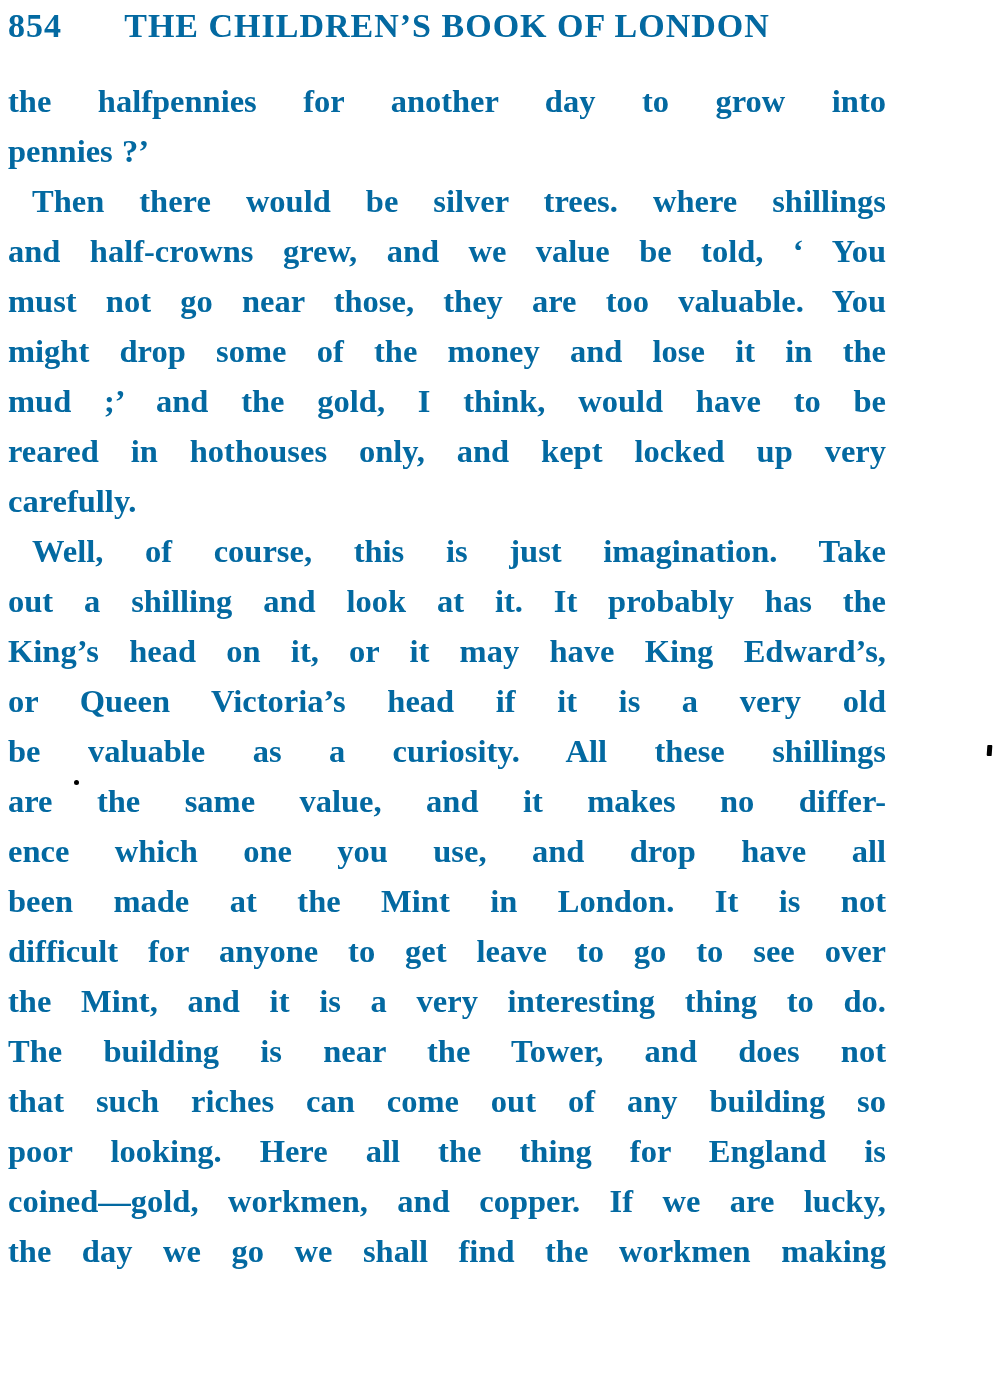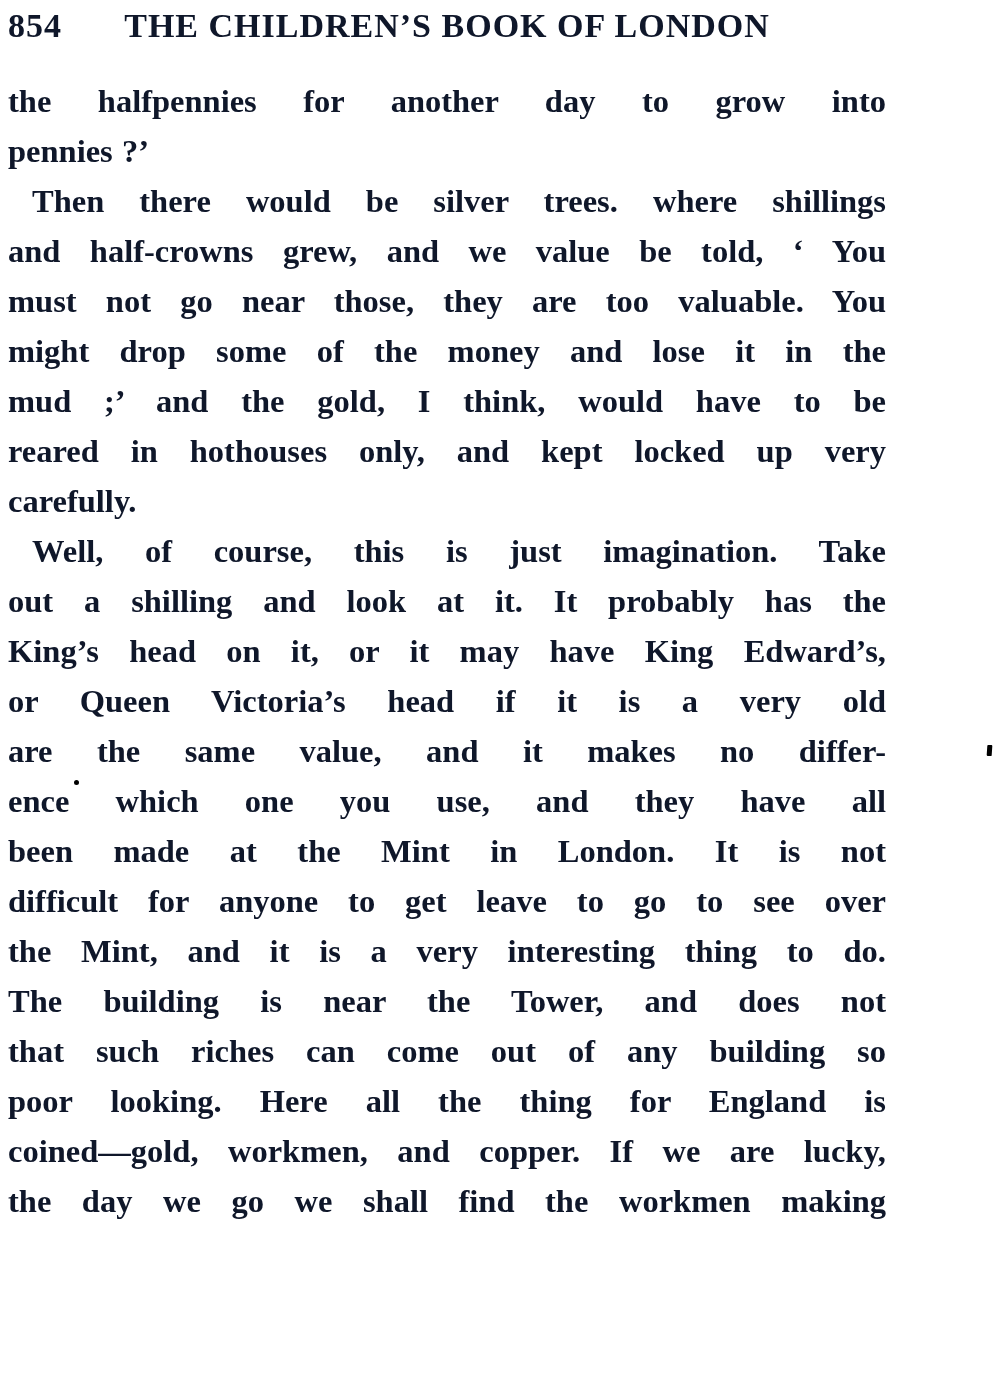--- a/index.html
+++ b/index.html
@@ -5,21 +5,21 @@
   html, body {
     margin: 0;
     padding: 0;
     background: #ffffff;
   }
   .page {
     position: relative;
     width: 1000px;
     height: 1387px;
     background: #ffffff;
-    color: #0f172a;
+    color: #0369a1;
     font-family: "Liberation Serif", serif;
     font-weight: bold;
     overflow: hidden;
     -webkit-font-smoothing: none;
   }
   .running-header {
     position: absolute;
     top: 6px;
     left: 8px;
     width: 878px;
@@ -100,22 +100,23 @@
     <p class="line">and half-crowns grew, and we value be told, ‘ You</p>
     <p class="line">must not go near those, they are too valuable.  You</p>
     <p class="line">might drop some of the money and lose it in the</p>
     <p class="line">mud ;’ and the gold, I think, would have to be</p>
     <p class="line">reared in hothouses only, and kept locked up very</p>
     <p class="line para-end">carefully.</p>
     <p class="line indent">Well, of course, this is just imagination.  Take</p>
     <p class="line">out a shilling and look at it.  It probably has the</p>
     <p class="line">King’s head on it, or it may have King Edward’s,</p>
     <p class="line">or Queen Victoria’s head if it is a very old</p>
+    <p class="line">be valuable as a curiosity.  All these shillings</p>
     <p class="line">are the same value, and it makes no differ-</p>
-    <p class="line">ence which one you use, and they have all</p>
+    <p class="line">ence which one you use, and drop have all</p>
     <p class="line">been made at the Mint in London.  It is not</p>
     <p class="line">difficult for anyone to get leave to go to see over</p>
     <p class="line">the Mint, and it is a very interesting thing to do.</p>
     <p class="line">The building is near the Tower, and does not</p>
     <p class="line">that such riches can come out of any building so</p>
     <p class="line">poor looking.  Here all the thing for England is</p>
     <p class="line">coined—gold, workmen, and copper.  If we are lucky,</p>
     <p class="line">the day we go we shall find the workmen making</p>
   </div>
 

